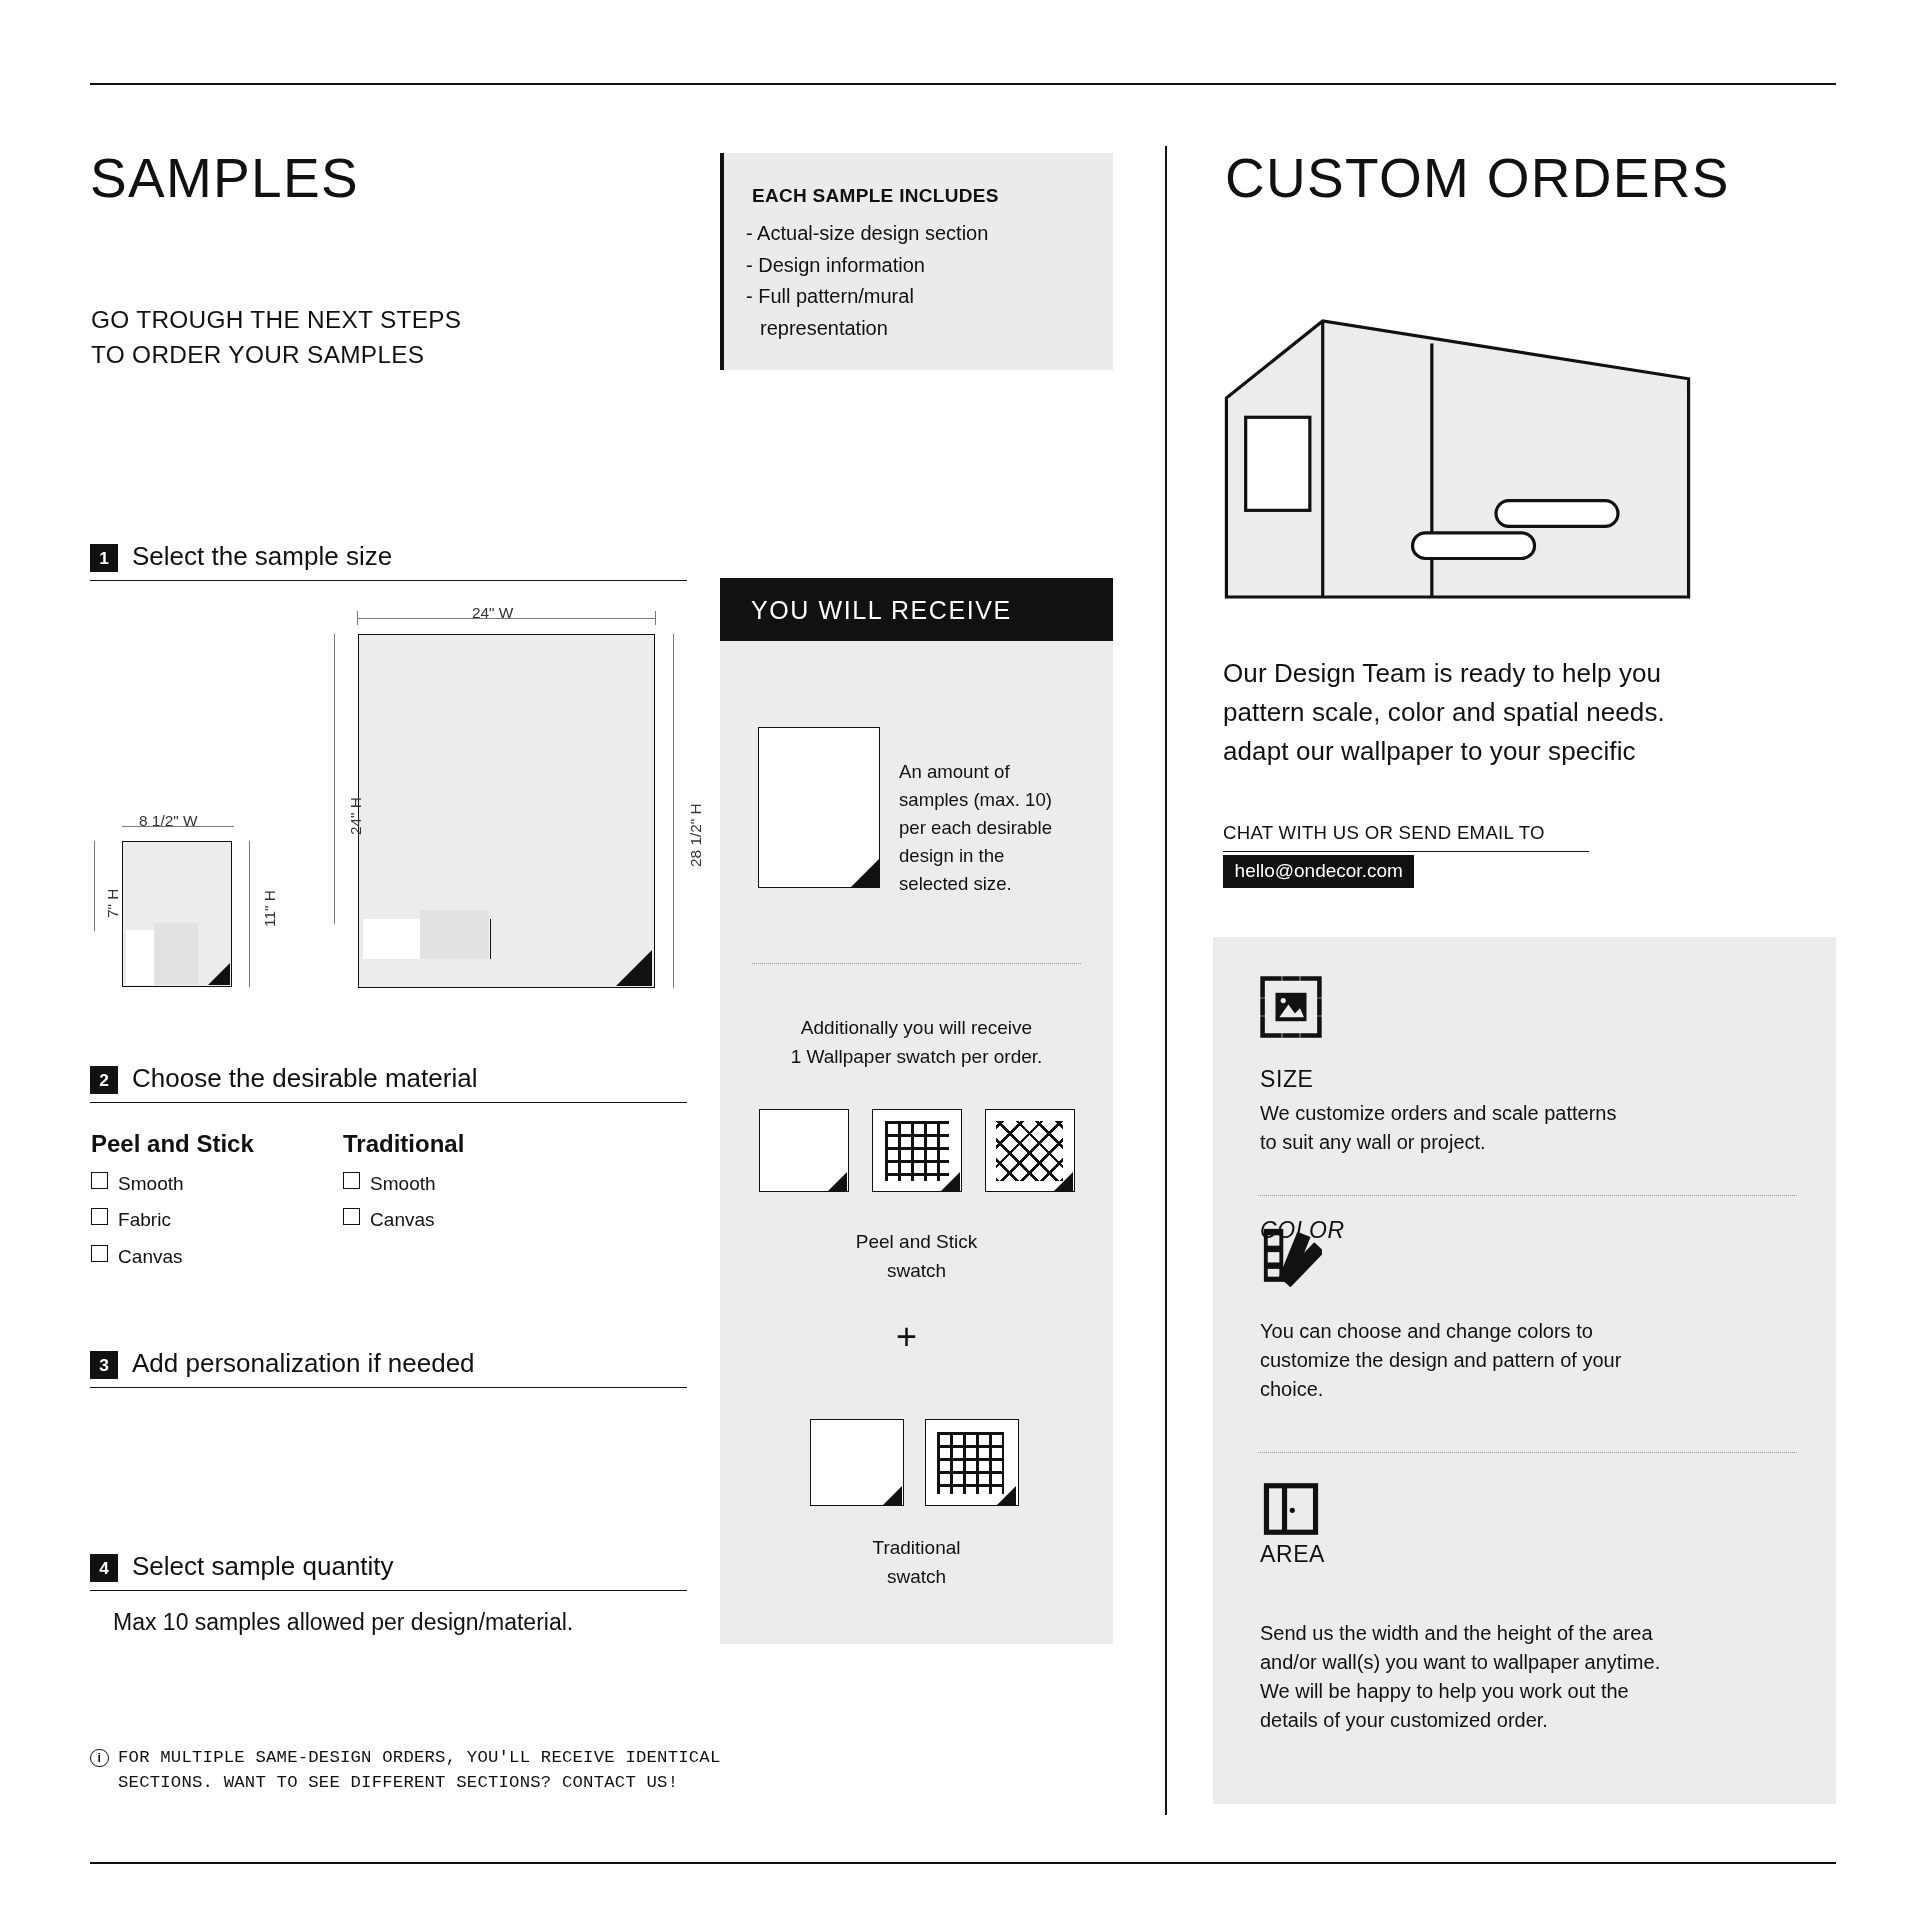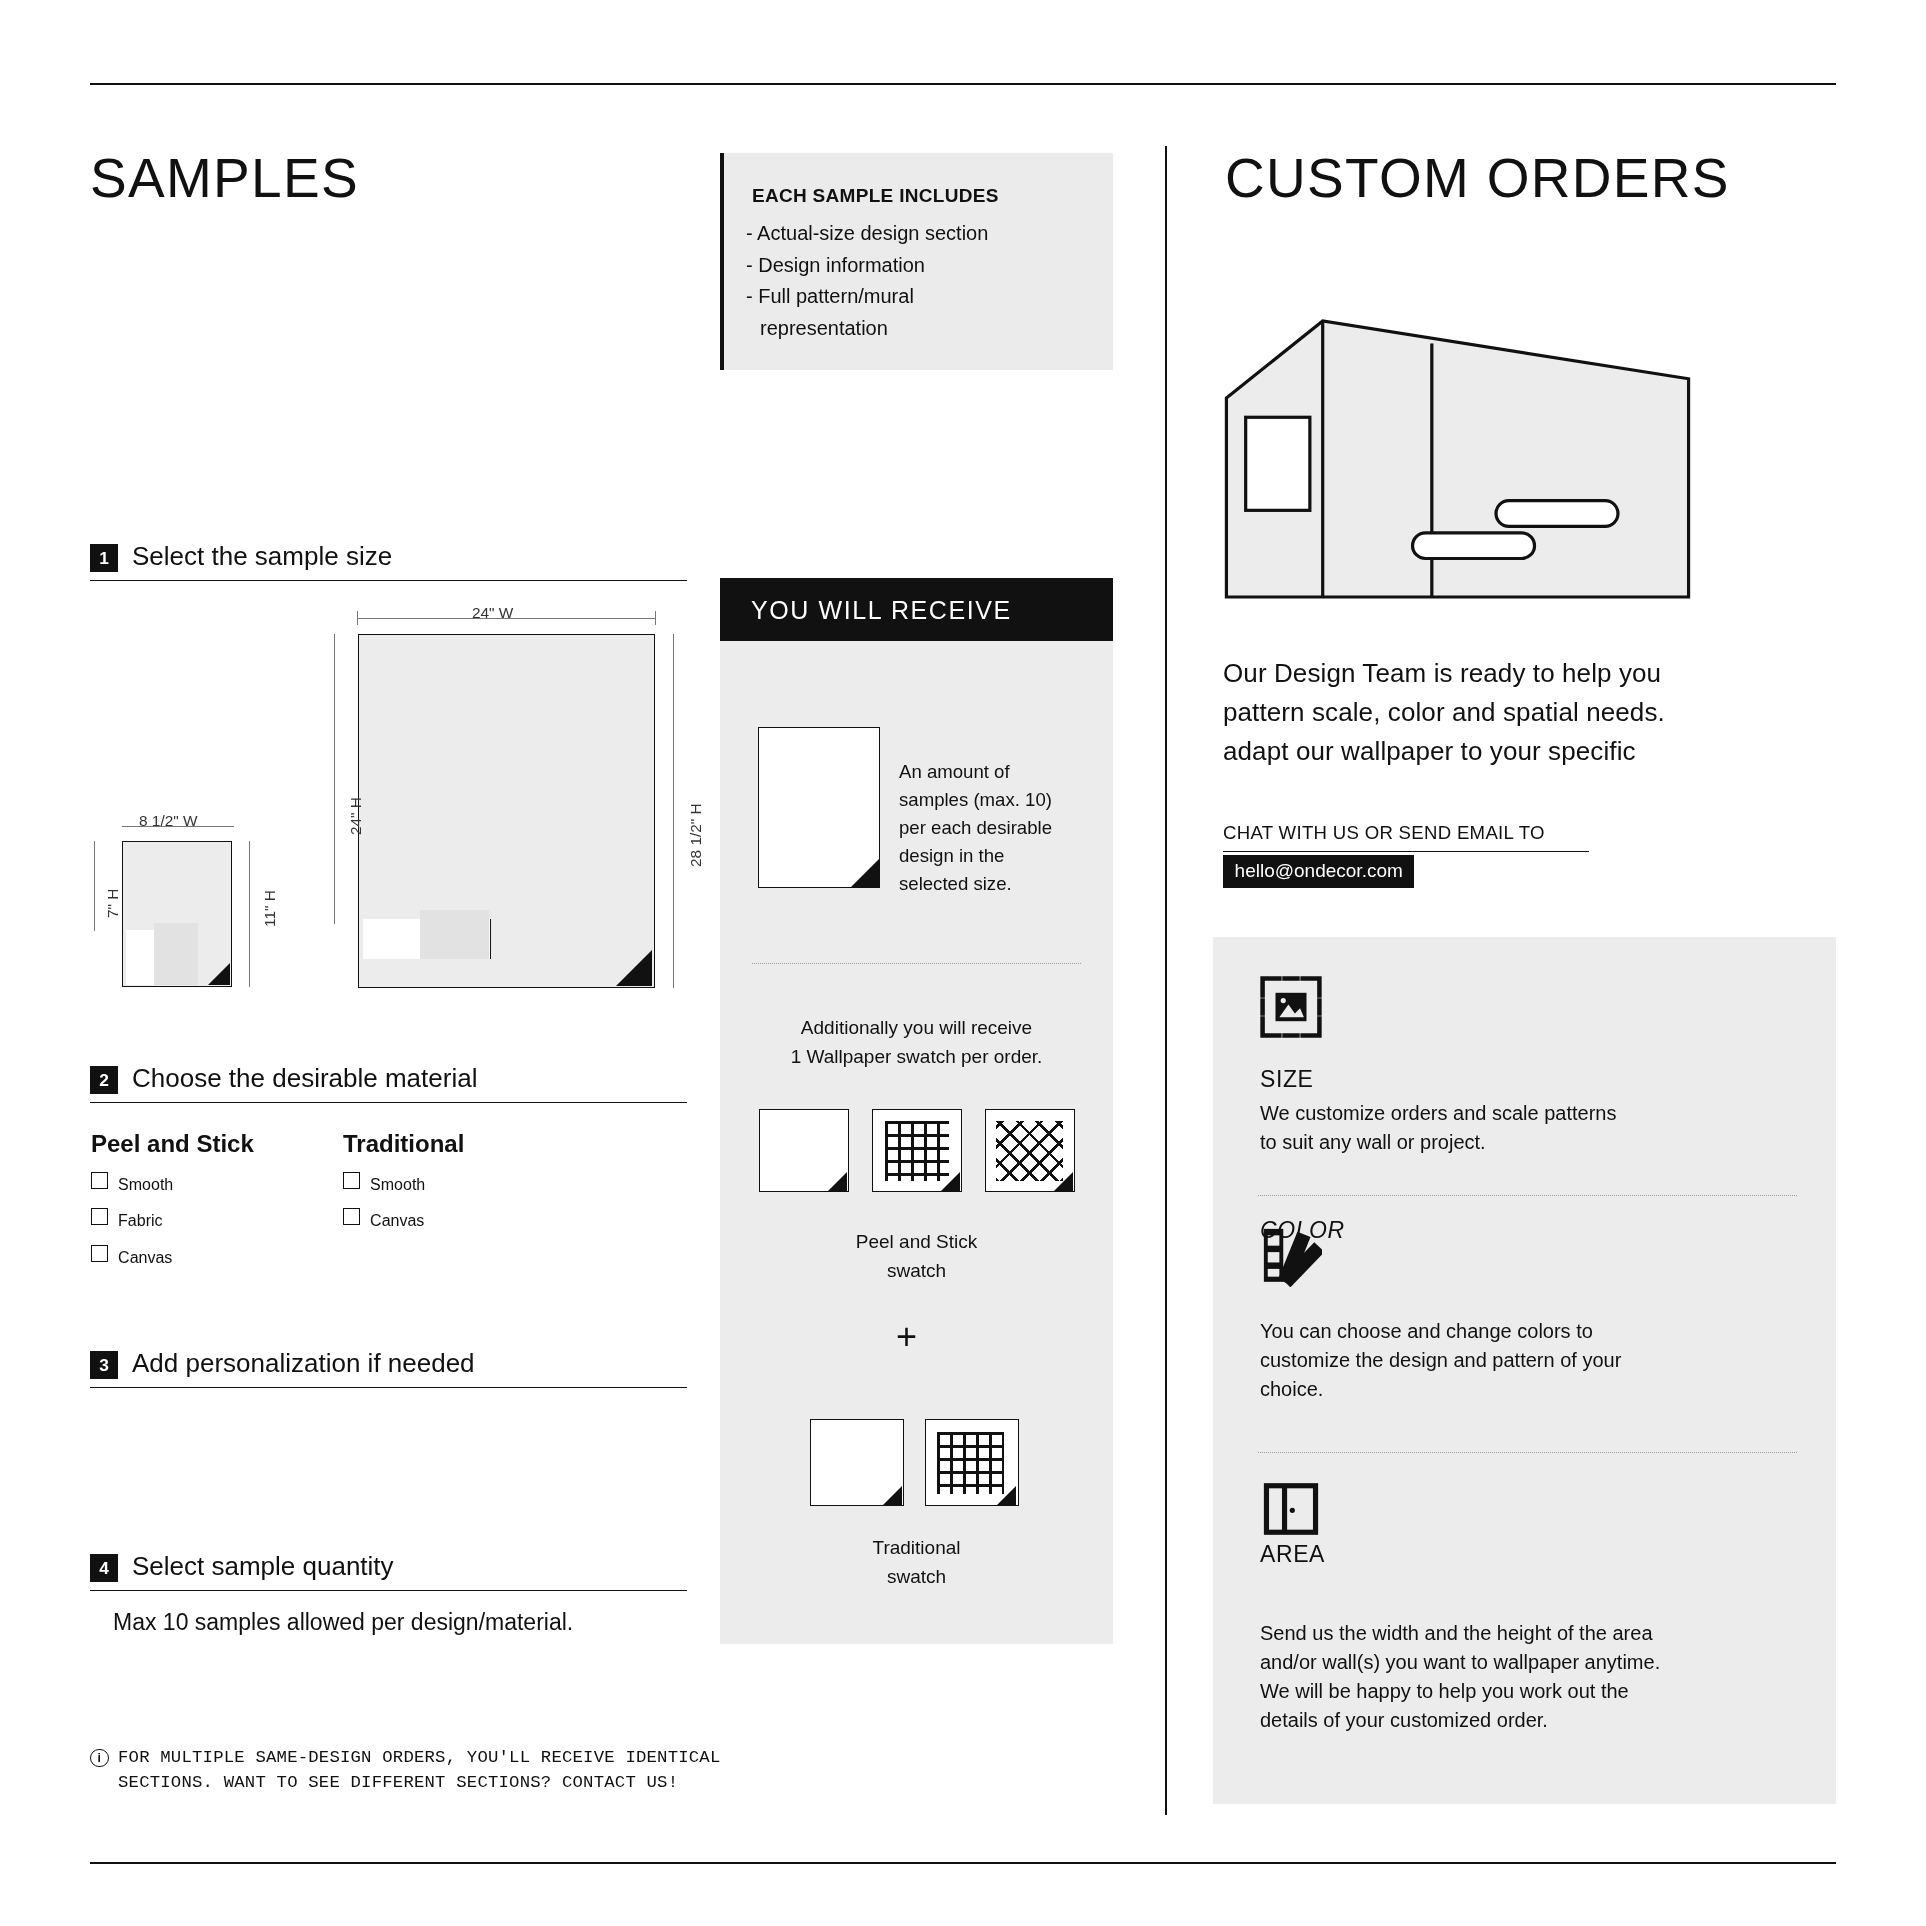--- a/index.html
+++ b/index.html
@@ -192,21 +192,21 @@
   }
 
   
   .mat-head {
     position: absolute;
     font-size: 24px;
     font-weight: 700;
   }
   .opt {
     position: absolute;
-    font-size: 16px;
+    font-size: 19px;
     white-space: nowrap;
     text-align: right;
   }
   .opt .box {
     display: inline-block;
     width: 14.8px; height: 14.8px;
     border: 1.3px solid #111;
     margin-right: 10.3px;
     vertical-align: 1.3px;
   }
@@ -372,20 +372,24 @@
 <body>
 
 <div class="page">
 
   <div class="rule-top"></div>
   <div class="rule-bottom"></div>
   <div class="divider-vert"></div>
 
   <div class="title-samples">SAMPLES</div>
 
+  <div class="subtitle">
+    <div>GO TROUGH THE NEXT STEPS</div>
+    <div>TO ORDER YOUR SAMPLES</div>
+  </div>
 
   <div class="includes-box"></div>
   <div class="includes-bar"></div>
   <div class="includes-title">EACH SAMPLE INCLUDES</div>
   <div class="includes-list">
     <div>- Actual-size design section</div>
     <div>- Design information</div>
     <div>- Full pattern/mural</div>
     <div class="ind">representation</div>
   </div>

